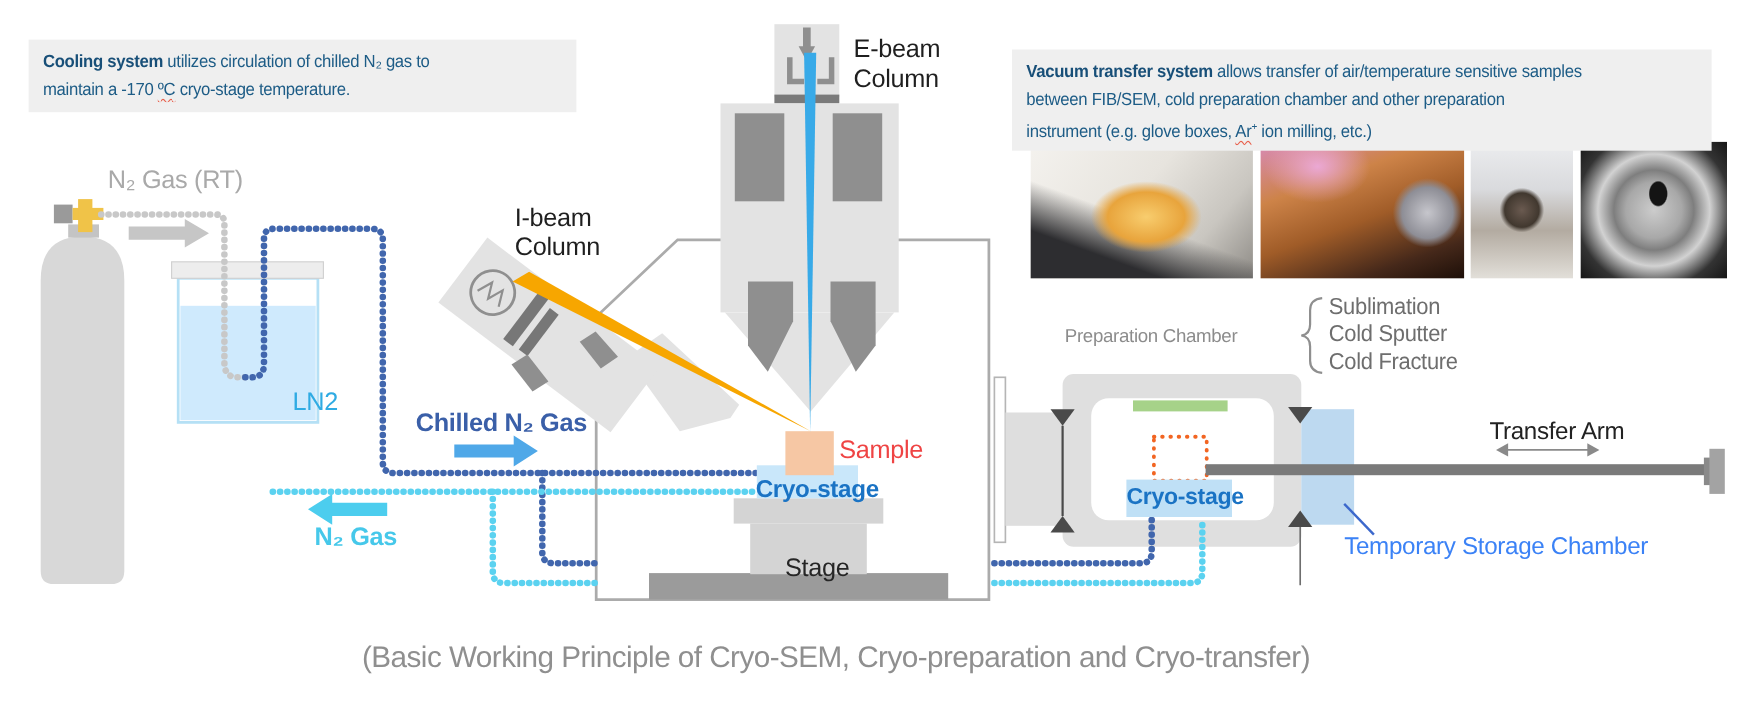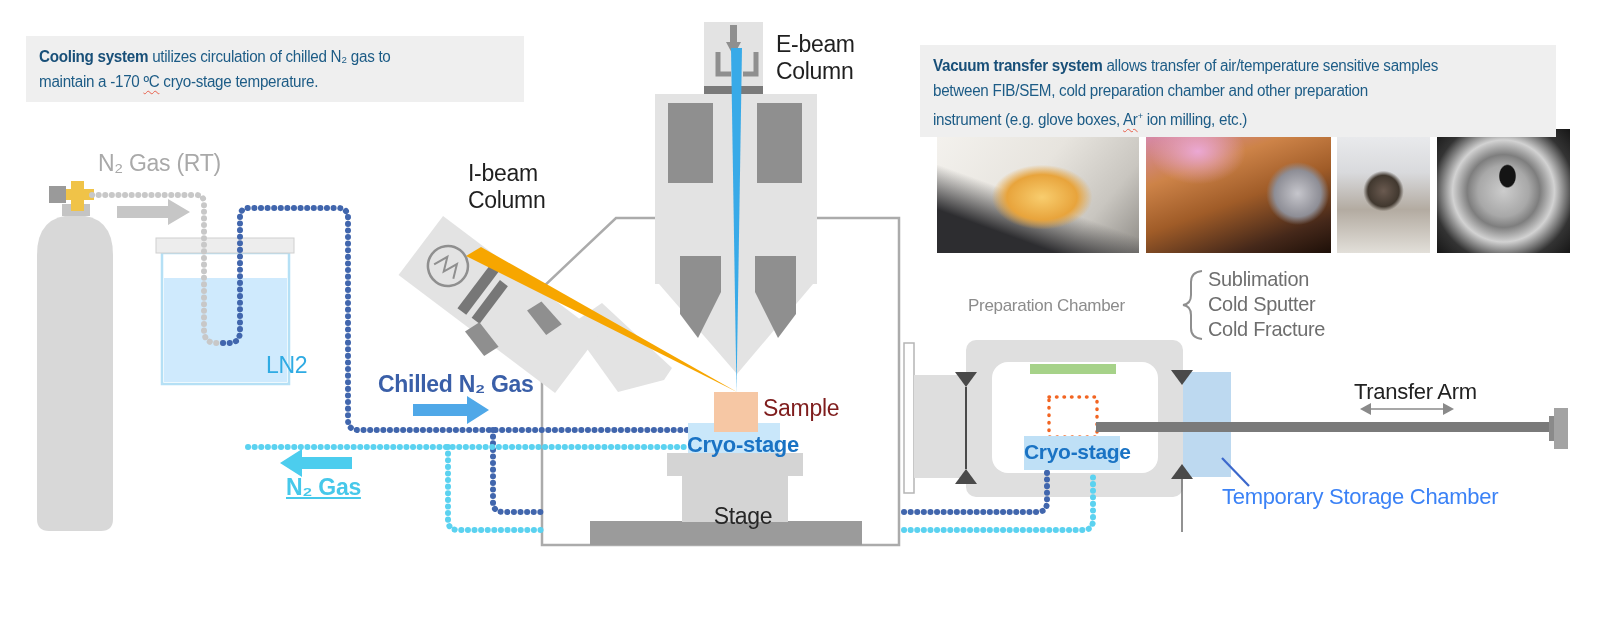--- a/index.html
+++ b/index.html
@@ -159,41 +159,42 @@
     </g>
 
     <line x1="1222" y1="458" x2="1249" y2="486" stroke="#3c68cc" stroke-width="2.2"></line>
 
     <path d="M1202,271 Q1191,272 1191,282 V295 Q1191,304 1183,305 Q1191,306 1191,315 V328 Q1191,338 1202,339" fill="none" stroke="#8f8f8f" stroke-width="2"></path>
   </svg>
 
   <div class="lbl" style="left:98px;top:150px;font-size:23px;color:#a9a9a9;">N₂ Gas (RT)</div>
   <div class="lbl" style="left:234px;top:352px;font-size:23px;color:#2fabe3;margin-left:32px;">LN2</div>
   <div class="lbl" style="left:378px;top:371px;font-size:23px;font-weight:700;color:#3a5fa8;">Chilled N₂ Gas</div>
-  <div class="lbl" style="left:286px;top:474px;font-size:23px;font-weight:700;color:#46c8ea;text-decoration:underline;">N₂ Gas</div>
+  <div class="lbl" style="left:286px;top:474px;font-size:23px;font-weight:700;color:#46c8ea;">N₂ Gas</div>
 
   <div class="lbl two-line" style="left:776px;top:31px;font-size:23px;color:#1f1f1f;">
     <div>E-beam</div>
     <div>Column</div>
   </div>
-  <div class="lbl two-line" style="left:468px;top:160px;font-size:23px;color:#1f1f1f;">
+  <div class="lbl two-line" style="left:468px;top:184px;font-size:23px;color:#1f1f1f;">
     <div>I-beam</div>
     <div>Column</div>
   </div>
 
-  <div class="lbl" style="left:763px;top:395px;font-size:23px;color:#7f1d1d;">Sample</div>
+  <div class="lbl" style="left:763px;top:395px;font-size:23px;color:#ef4444;">Sample</div>
   <div class="lbl" style="left:687px;top:432px;font-size:22px;font-weight:600;color:#1a73c4;">Cryo-stage</div>
   <div class="lbl" style="left:682px;top:503px;width:122px;text-align:center;font-size:23px;color:#262626;">Stage</div>
 
   <div class="lbl" style="left:968px;top:296px;font-size:17px;color:#8c8c8c;">Preparation Chamber</div>
   <div class="lbl" style="left:1208px;top:266px;font-size:21px;line-height:25px;color:#6e6e6e;transform:scaleX(0.95);transform-origin:0 0;">
     <div>Sublimation</div>
     <div>Cold Sputter</div>
     <div>Cold Fracture</div>
   </div>
   <div class="lbl" style="left:1024px;top:440px;width:96px;text-align:center;font-size:21px;font-weight:600;color:#1a73c4;">Cryo-stage</div>
 
   <div class="lbl" style="left:1354px;top:379px;font-size:22px;color:#222222;">Transfer Arm</div>
   <div class="lbl two-line" style="left:1222px;top:484px;font-size:22px;line-height:26px;color:#3b82f6;">
     <div>Temporary Storage Chamber</div>
   </div>
 
+  <div class="caption">(Basic Working Principle of Cryo-SEM, Cryo-preparation and Cryo-transfer)</div>
 </div>
 
 </body></html>

